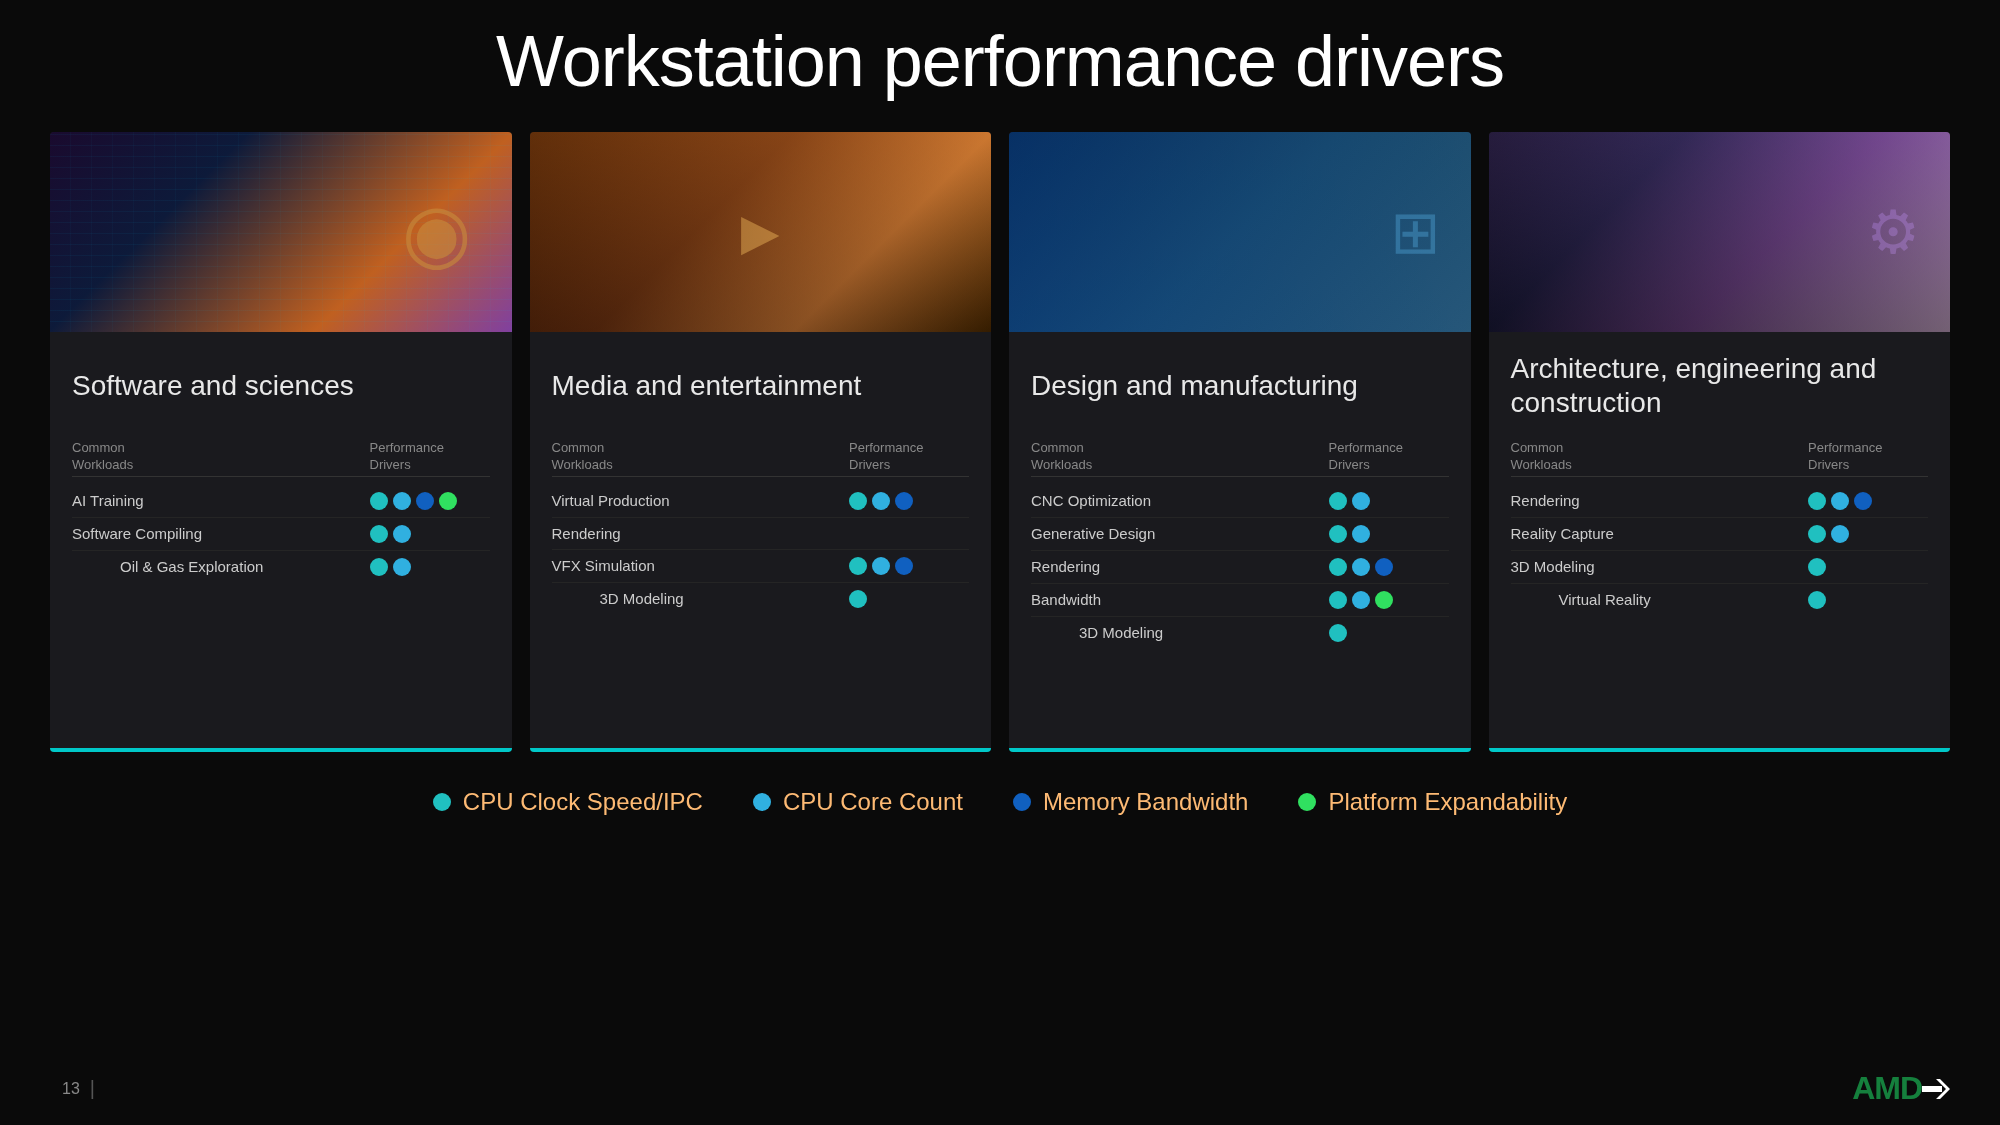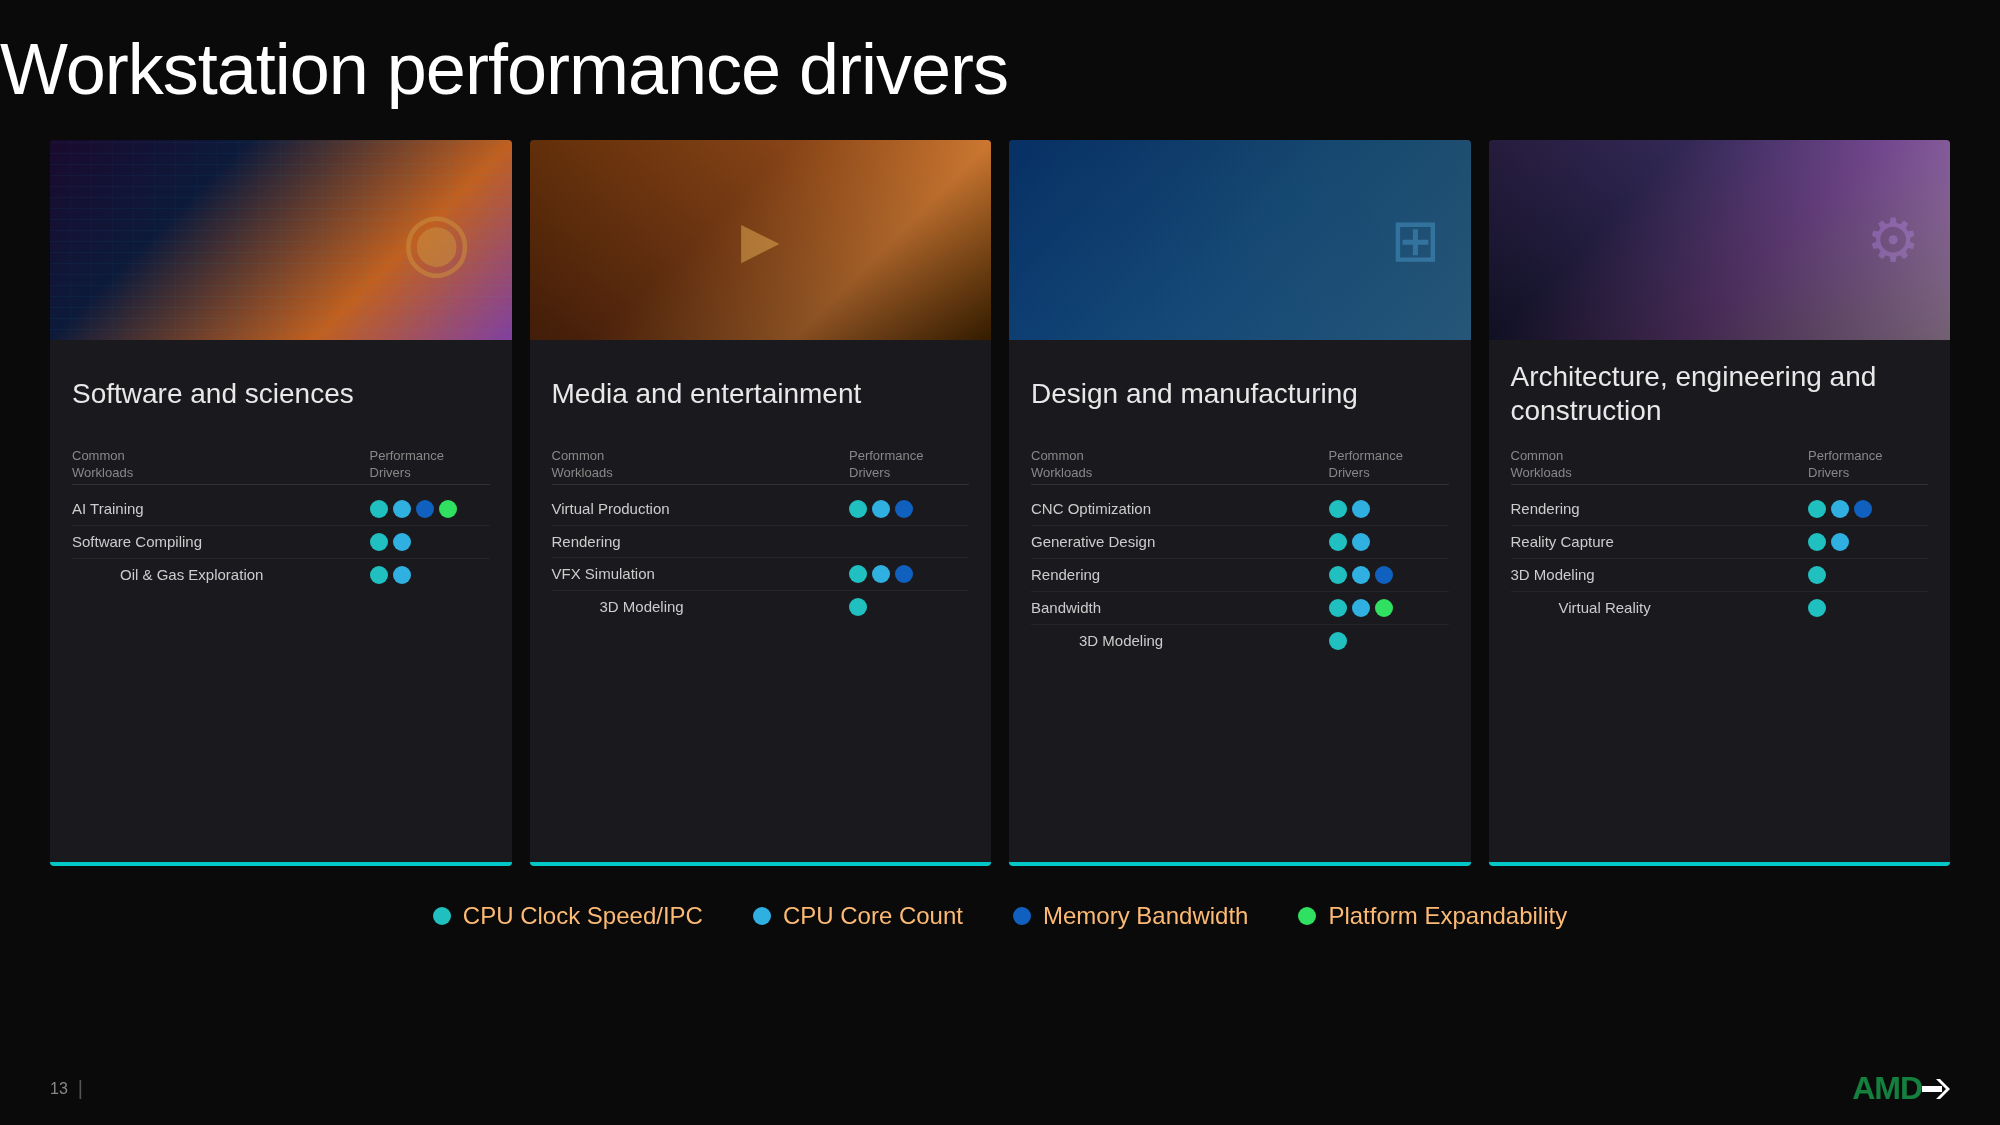--- a/index.html
+++ b/index.html
@@ -8,34 +8,34 @@
       height: 1125px;
       background: #0a0a0a;
       font-family: 'Arial', sans-serif;
       color: white;
       overflow: hidden;
       position: relative;
     }
 
     
     .page-title {
-      text-align: left;
-      padding: 28px 0 30px 0;
+      text-align: center;
+      padding: 20px 0 30px 0;
       font-size: 72px;
       font-weight: 300;
       letter-spacing: -1px;
       color: #ffffff;
     }
 
     
     .cards-container {
       display: flex;
       gap: 18px;
       padding: 0 50px;
-      height: 726px;
+      height: 620px;
     }
 
     .card {
       flex: 1;
       background: #1a1a1e;
       border-radius: 4px;
       overflow: hidden;
       display: flex;
       flex-direction: column;
       position: relative;
@@ -252,21 +252,21 @@
 
     .legend-label {
       font-size: 24px;
       color: #fdba74;
     }
 
     
     .footer {
       position: absolute;
       bottom: 18px;
-      left: 0;
+      left: 12px;
       right: 0;
       display: flex;
       align-items: center;
       justify-content: space-between;
       padding: 0 50px;
     }
 
     .page-num {
       font-size: 16px;
       color: #888;

